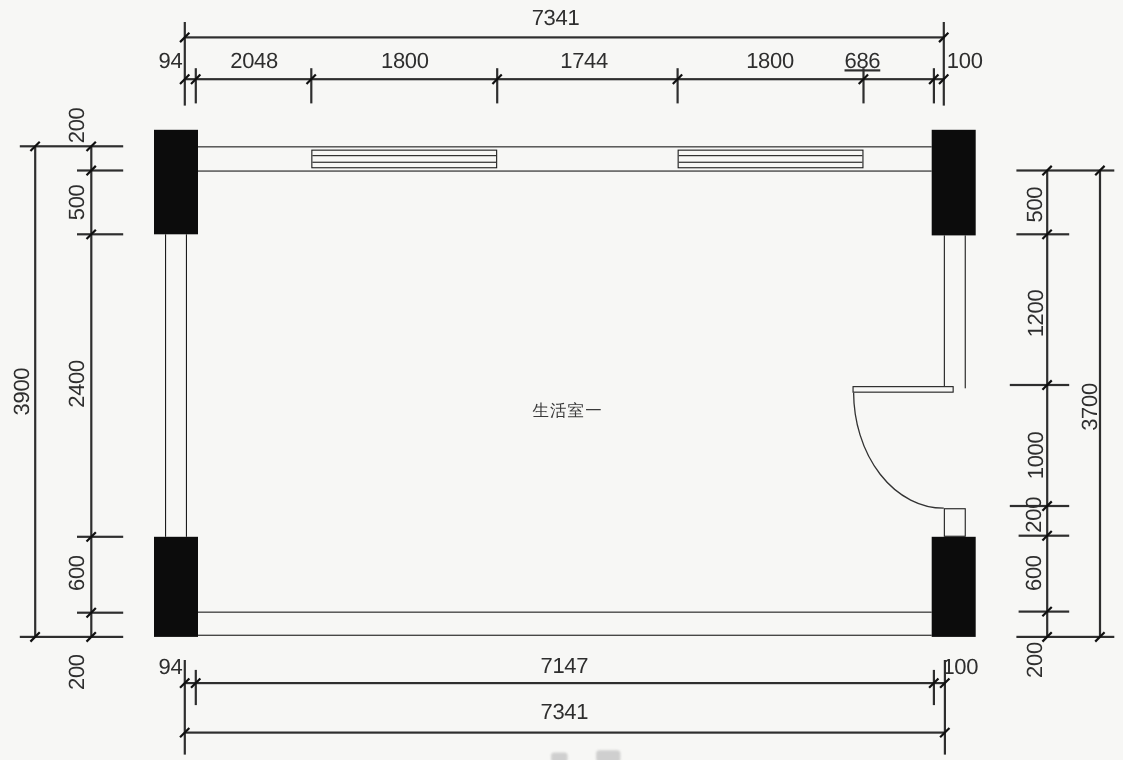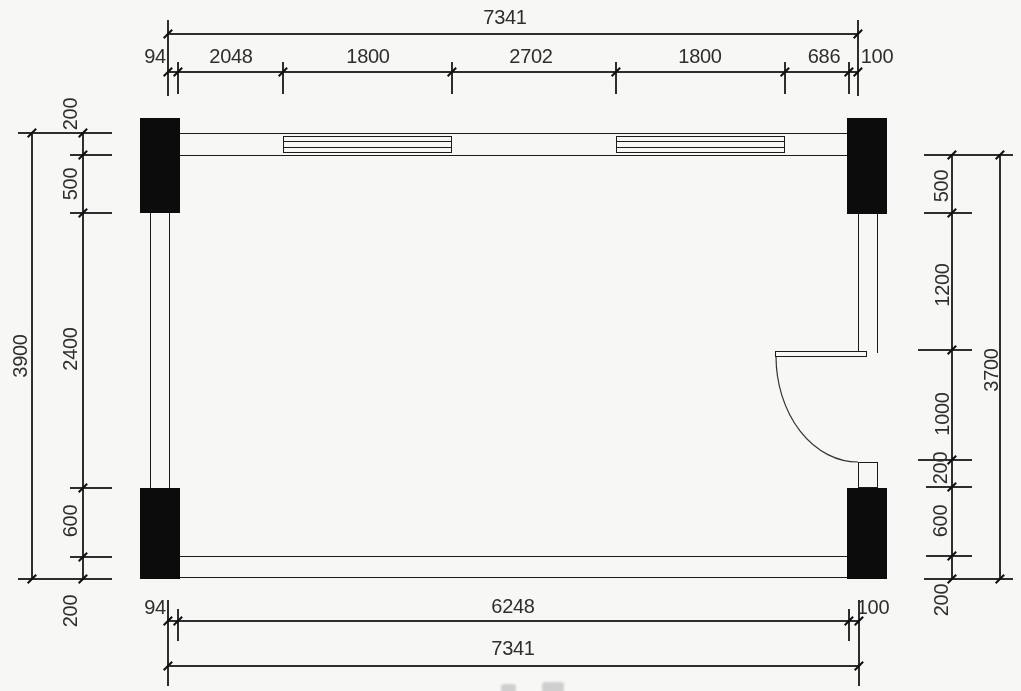--- a/index.html
+++ b/index.html
@@ -83,45 +83,46 @@
   <div class="dimline" style="left:168px;top:665.4px;width:691px;height:1.2px;"></div>
   <div class="dimline" style="left:31.4px;top:133px;width:1.2px;height:446px;"></div>
   <div class="dimline" style="left:82.4px;top:133px;width:1.2px;height:446px;"></div>
   <div class="dimline" style="left:951.4px;top:155px;width:1.2px;height:424px;"></div>
   <div class="dimline" style="left:999.4px;top:155px;width:1.2px;height:424px;"></div>
 
   <span class="dimtext" style="left:505px;top:17px;">7341</span>
   <span class="dimtext" style="left:155px;top:56px;">94</span>
   <span class="dimtext" style="left:231px;top:56px;">2048</span>
   <span class="dimtext" style="left:368px;top:56px;">1800</span>
-  <span class="dimtext" style="left:531px;top:56px;">2702</span>
+  <span class="dimtext" style="left:531px;top:56px;">1744</span>
   <span class="dimtext" style="left:700px;top:56px;">1800</span>
-  <span class="dimtext" style="left:824px;top:56px;">686</span>
+  <span class="dimtext" style="left:784px;top:56px;text-decoration:underline;">686</span>
   <span class="dimtext" style="left:877px;top:56px;">100</span>
 
   <span class="dimtext" style="left:155px;top:607px;">94</span>
-  <span class="dimtext" style="left:513px;top:606px;">6248</span>
+  <span class="dimtext" style="left:513px;top:606px;">7147</span>
   <span class="dimtext" style="left:873px;top:607px;">100</span>
   <span class="dimtext" style="left:513px;top:648px;">7341</span>
 
   <span class="dimtext v" style="left:70px;top:114px;">200</span>
   <span class="dimtext v" style="left:70px;top:184px;">500</span>
   <span class="dimtext v" style="left:70px;top:349px;">2400</span>
   <span class="dimtext v" style="left:70px;top:521px;">600</span>
   <span class="dimtext v" style="left:70px;top:611px;">200</span>
   <span class="dimtext v" style="left:20px;top:356px;">3900</span>
 
   <span class="dimtext v" style="left:941px;top:186px;">500</span>
   <span class="dimtext v" style="left:942px;top:285px;">1200</span>
   <span class="dimtext v" style="left:942px;top:414px;">1000</span>
   <span class="dimtext v" style="left:940px;top:468px;">200</span>
   <span class="dimtext v" style="left:940px;top:521px;">600</span>
   <span class="dimtext v" style="left:941px;top:600px;">200</span>
   <span class="dimtext v" style="left:991px;top:370px;">3700</span>
 
+  <span class="room-label" style="left:516px;top:374px;">生活室一</span>
 
   <div class="smudge" style="left:501px;top:684px;width:15px;height:9px;"></div>
   <div class="smudge" style="left:542px;top:682px;width:22px;height:11px;"></div>
 <div class="tick" style="left: 162px; top: 32.8px;"></div>
     <div class="tick" style="left: 852px; top: 32.8px;"></div>
     <div class="tick" style="left: 162px; top: 70.8px;"></div>
     <div class="tick" style="left: 172px; top: 70.8px;"></div>
     <div class="tick" style="left: 277px; top: 70.8px;"></div>
     <div class="tick" style="left: 446px; top: 70.8px;"></div>
     <div class="tick" style="left: 610px; top: 70.8px;"></div>

